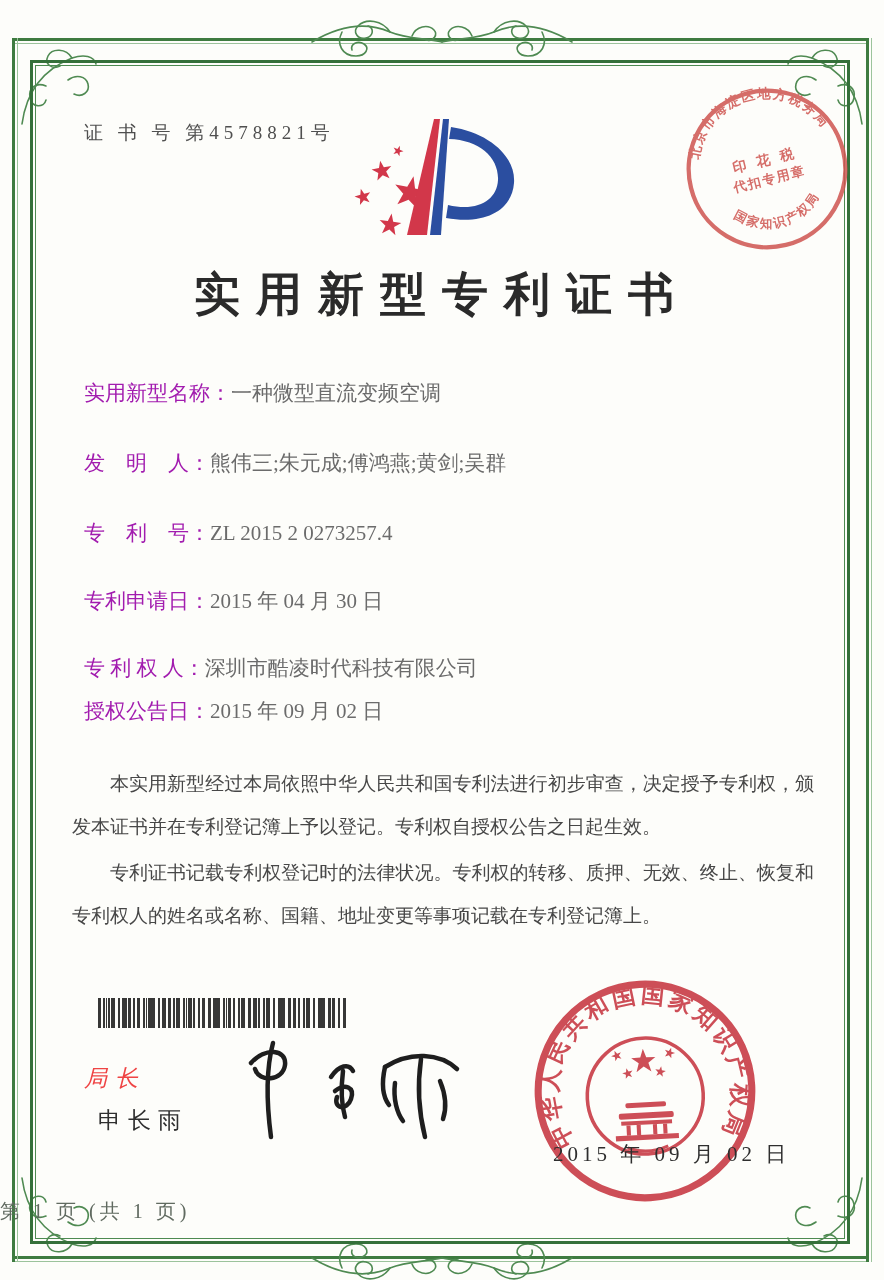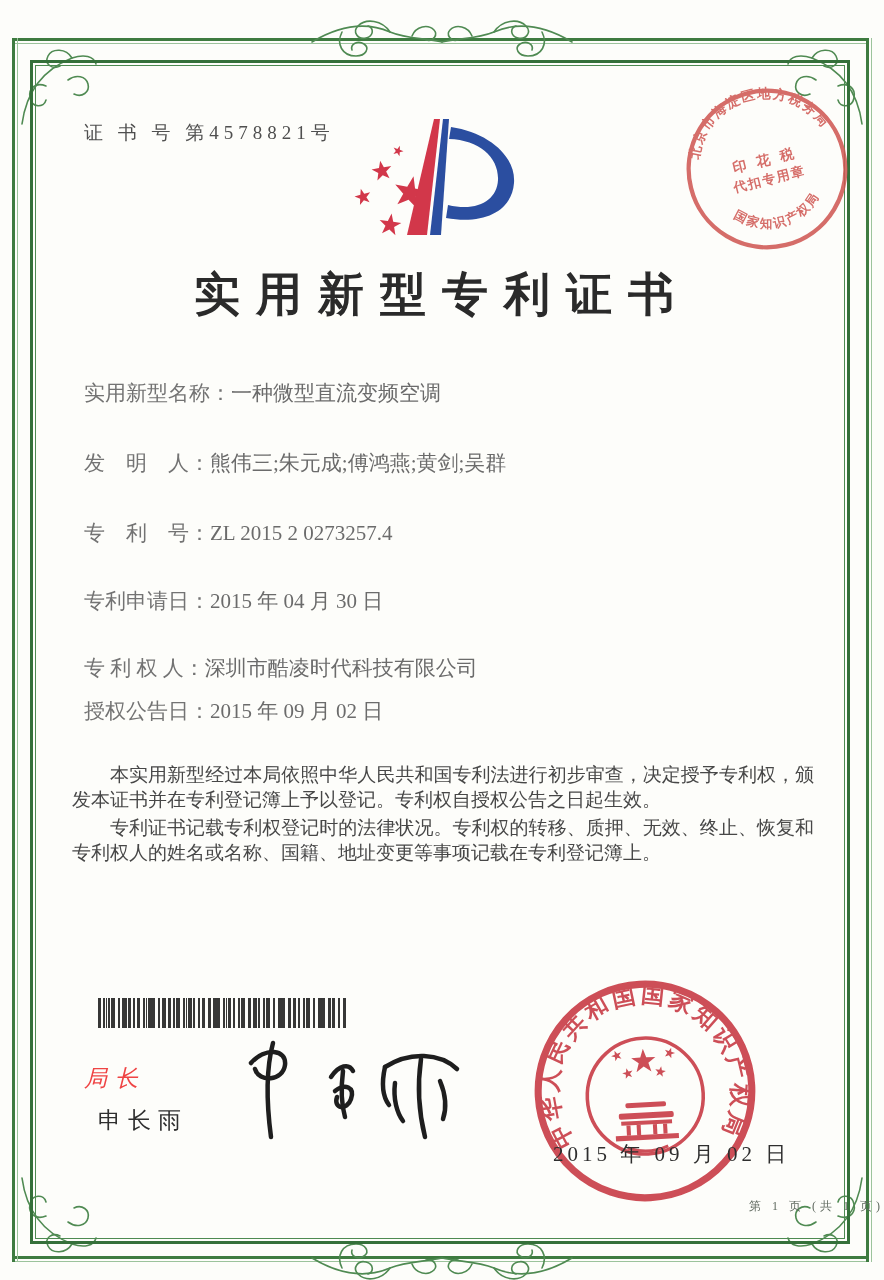--- a/index.html
+++ b/index.html
@@ -26,27 +26,27 @@
     position:absolute; left:84px; top:120px;
     font-size:19px; letter-spacing:5px; color:#4f4f4f;
   }
   .title{
     position:absolute; left:0; top:264px; width:884px;
     text-align:center; font-size:46px; font-weight:700;
     letter-spacing:16px; padding-left:0; box-sizing:border-box; color:#2a2a2a;
   }
   .fields{position:absolute; left:84px; top:0; width:730px;}
   .field{position:absolute; left:0; font-size:21px; white-space:nowrap;}
-  .flabel{color:#737373;}
+  .flabel{color:#a21caf;}
   .fvalue{color:#6b6b6b;}
   .f0{top:379px;} .f1{top:449px;} .f2{top:519px;}
   .f3{top:587px;} .f4{top:654px;} .f5{top:697px;}
   .body-text{
     position:absolute; left:72px; top:762px; width:742px;
-    font-size:19px; line-height:25px; text-align:justify; color:#474747;
+    font-size:19px; line-height:43px; text-align:justify; color:#474747;
   }
   .body-text p{margin:0 0 3px 0; text-indent:2em;}
   
   .barcode{
     position:absolute; left:98px; top:998px; width:248px; height:30px; opacity:.88;
     background:
       repeating-linear-gradient(90deg,#1c1c1c 0 2px,transparent 2px 5px),
       repeating-linear-gradient(90deg,#1c1c1c 0 1px,transparent 1px 8px),
       repeating-linear-gradient(90deg,#1c1c1c 0 3px,transparent 3px 13px);
   }
@@ -55,22 +55,22 @@
   .issuer-name{position:absolute; left:98px; top:1105px; font-size:23px; letter-spacing:7px; color:#2f2f2f;}
   .signature{position:absolute; left:235px; top:1025px;}
   
   .tax-stamp{position:absolute; left:680px; top:82px; transform:rotate(-14deg); opacity:.85;}
   .big-seal{position:absolute; left:528px; top:974px; transform:rotate(-3deg); opacity:.92;}
   .seal-date{
     position:absolute; left:553px; top:1140px; font-size:21px; letter-spacing:4px;
     color:#2e2e2e; font-weight:500;
   }
   .footer{
-    position:absolute; left:0; top:1198px; width:884px; text-align:right;
-    font-size:12px; letter-spacing:4px; color:#606a60;
+    position:absolute; left:0; top:1198px; width:884px; text-align:left;
+    font-size:20px; letter-spacing:4px; color:#606a60;
   }
   svg text{font-family:"Liberation Serif","DejaVu Serif",serif;}
 </style>
 </head>
 <body>
 
 <div class="page">
 
   <svg width="0" height="0" style="position:absolute">
     <defs>

